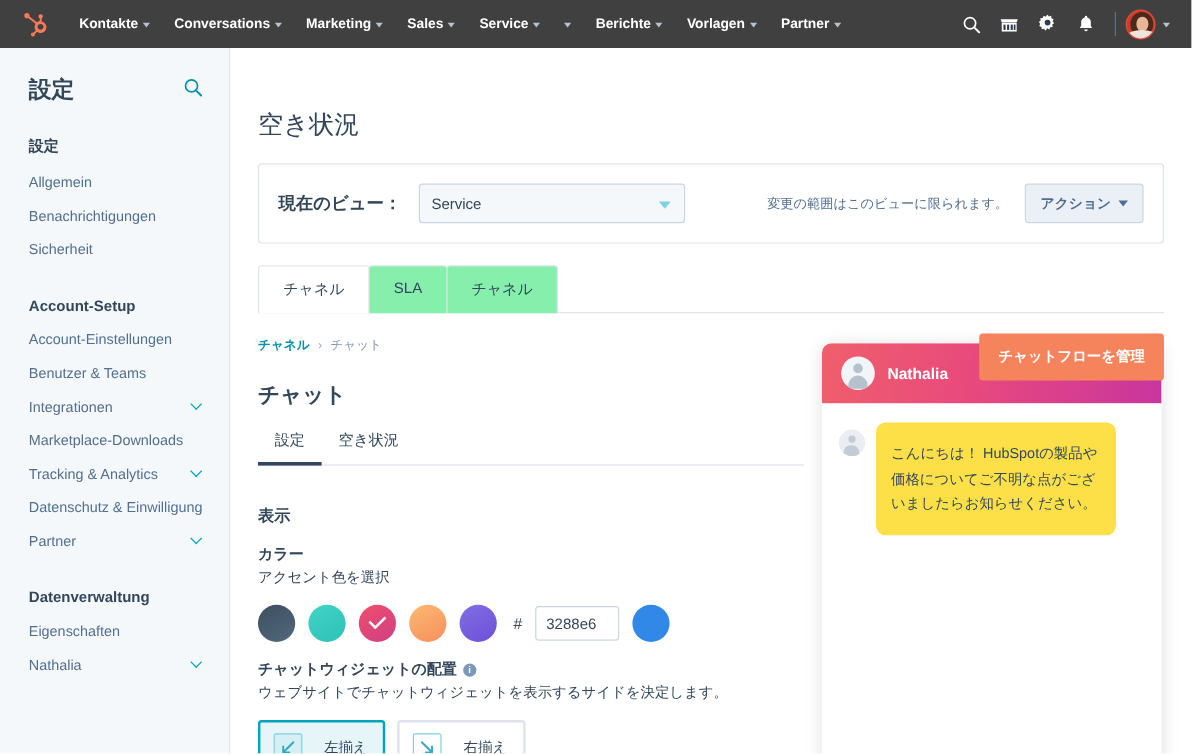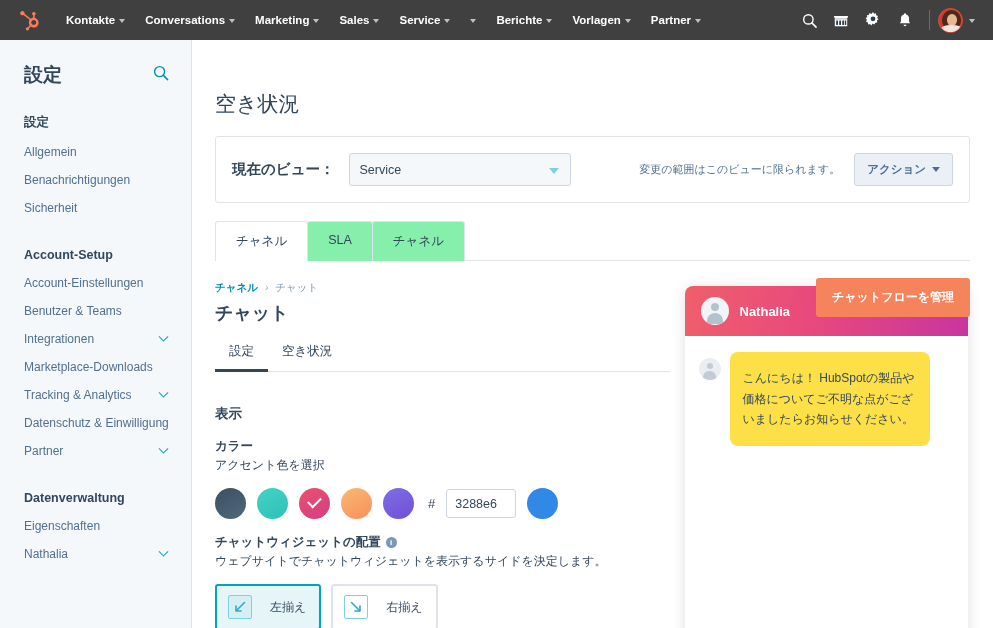--- a/index.html
+++ b/index.html
@@ -240,21 +240,21 @@
   .panel {
     margin: 0 23px 0 23px;
     background: #fff;
     padding: 20px 0 0 0;
     position: relative;
     display: flex;
   }
   .panel-left { flex: 1 1 auto; padding-right: 12px; min-width: 0; }
   .crumb {
     font-size: 10.5px;
-    margin-bottom: 6px;
+    margin-bottom: 22px;
   }
   .crumb a { color: #0091ae; font-weight: 700; text-decoration: none; cursor: pointer; }
   .crumb .sep { color: #99acc2; margin: 0 4px; font-weight: 400; }
   .crumb .cur { color: #7c98b6; }
   .panel-head { display: flex; align-items: flex-start; }
   .panel-title { font-size: 18px; font-weight: 700; color: #33475b; }
   .primary-btn {
     position: absolute;
     right: 0; top: 17px;
     background: #f5845c;

